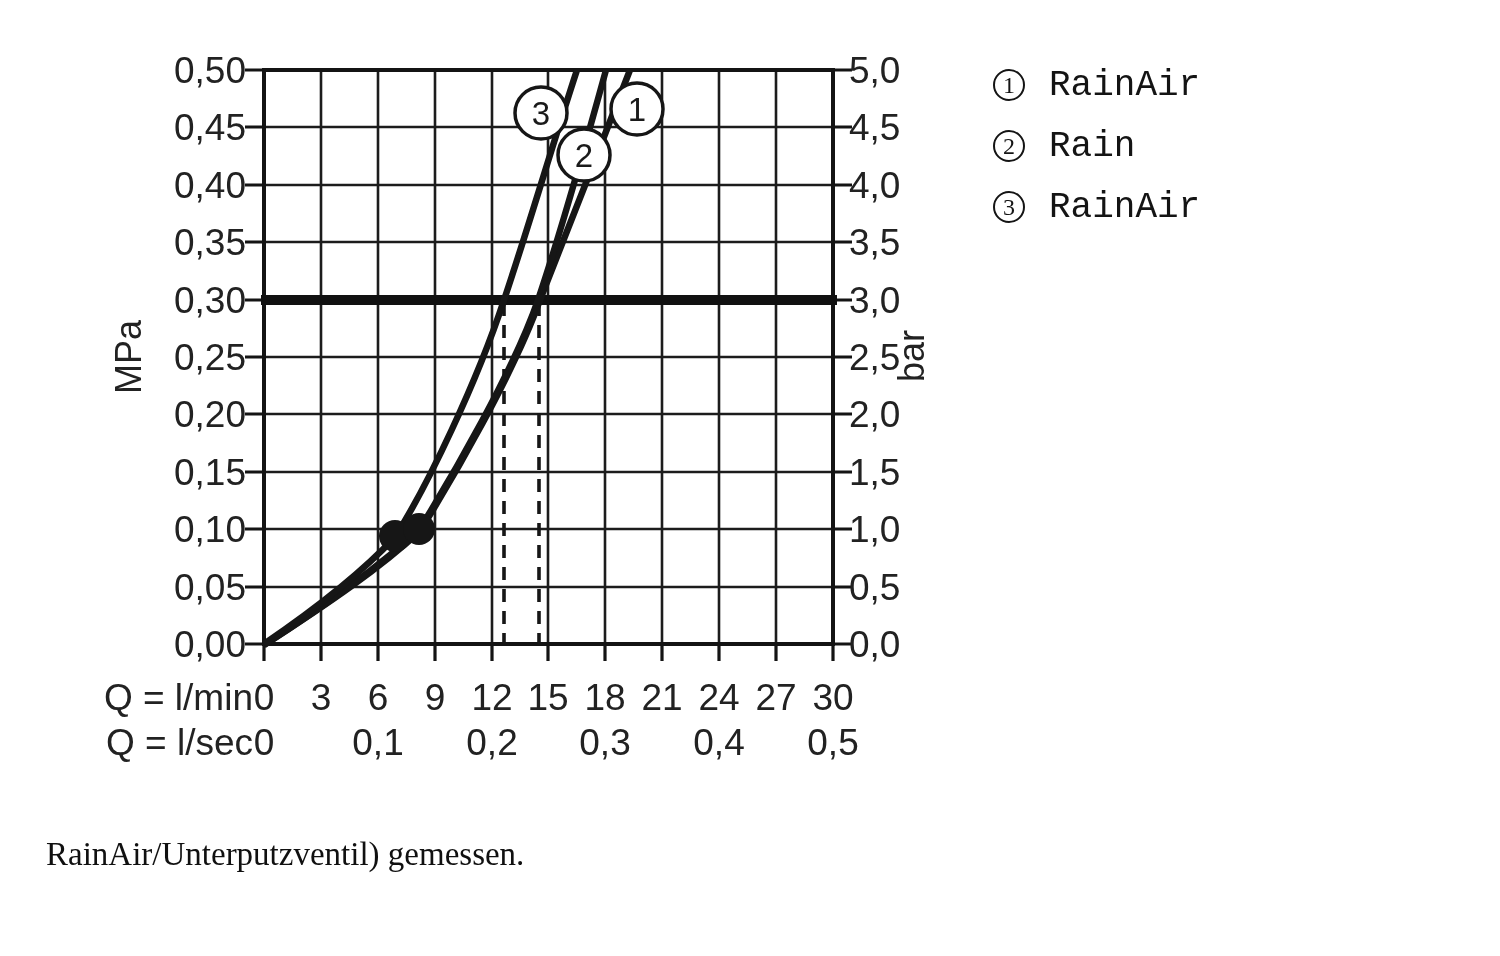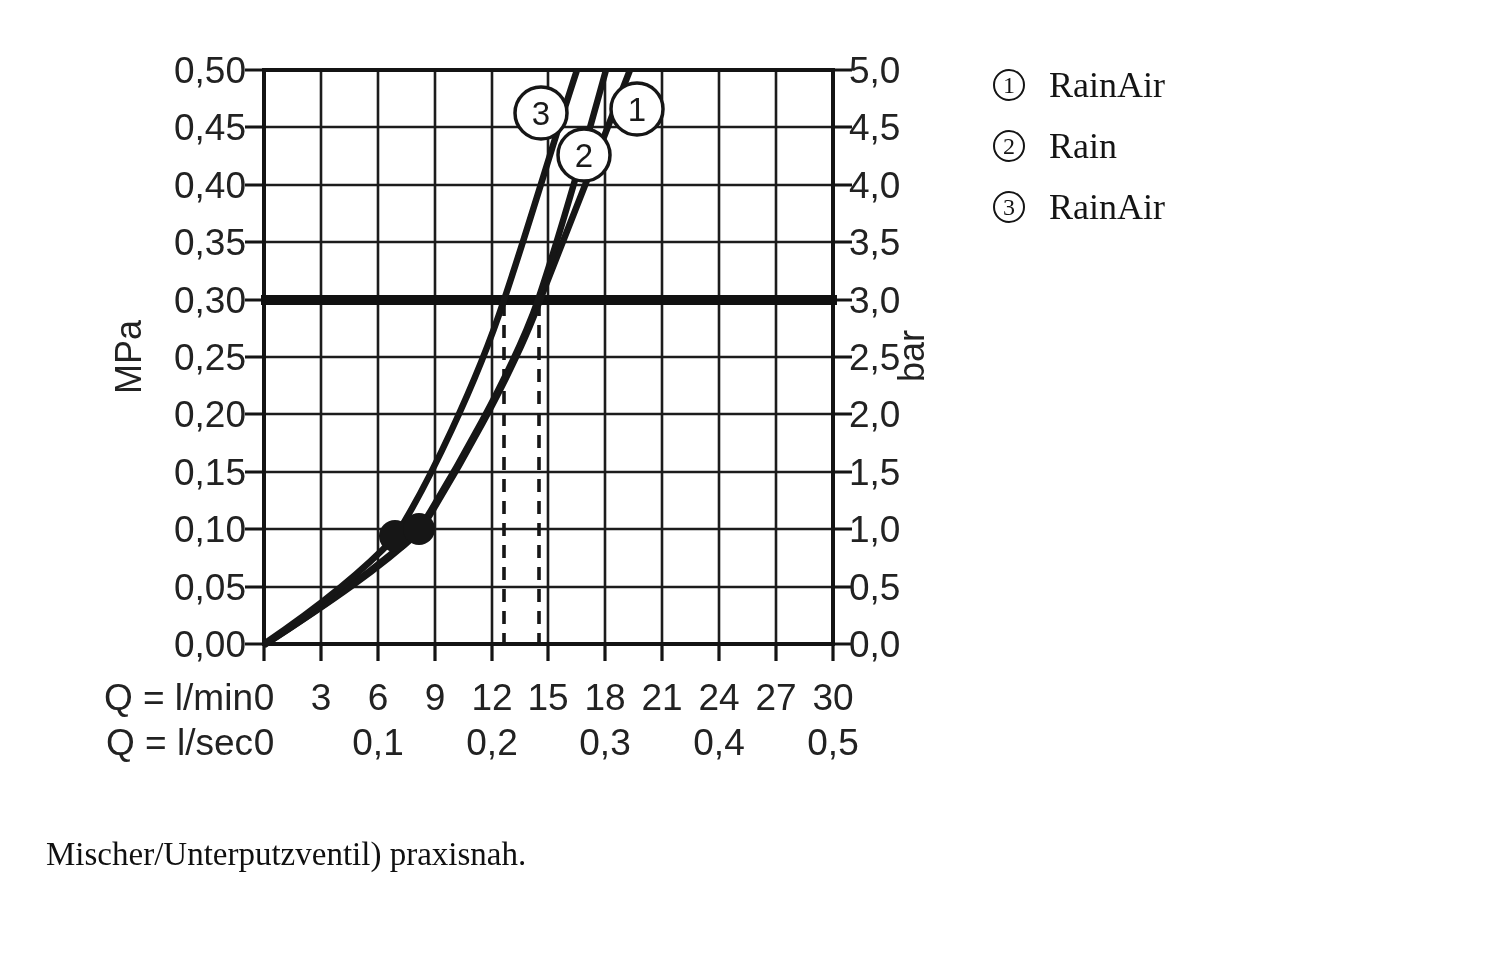--- a/index.html
+++ b/index.html
@@ -26,21 +26,21 @@
   .legend-item { display: flex; align-items: center; height: 38px; }
   .legend-marker {
     width: 32px; height: 32px; box-sizing: border-box;
     border: 2.5px solid #141414; border-radius: 50%;
     display: flex; align-items: center; justify-content: center;
     font-family: "Liberation Serif", serif;
     font-size: 24px; color: #141414; flex: 0 0 auto;
   }
   .legend-label {
     margin-left: 24px;
-    font-family: Liberation Serif, serif;
+    font-family: Liberation Mono, monospace;
     font-size: 36px; color: #141414;
   }
   .footnote {
     position: absolute; left: 46px; top: 831px; width: 1400px;
     font-family: "Liberation Serif", serif;
     font-size: 33px; line-height: 47px; color: #101010;
   }
 </style>
 </head>
 <body>
@@ -140,14 +140,14 @@
     <span class="legend-marker">2</span>
     <span class="legend-label">Rain</span>
   </div>
   <div class="legend-item">
     <span class="legend-marker">3</span>
     <span class="legend-label">RainAir</span>
   </div>
 </div>
 
 <div class="footnote">
-  <div>Mischer/Unterputzventil) praxisnah.</div>
+  <div>RainAir/Unterputzventil) gemessen.</div>
 </div>
 
 </body></html>

